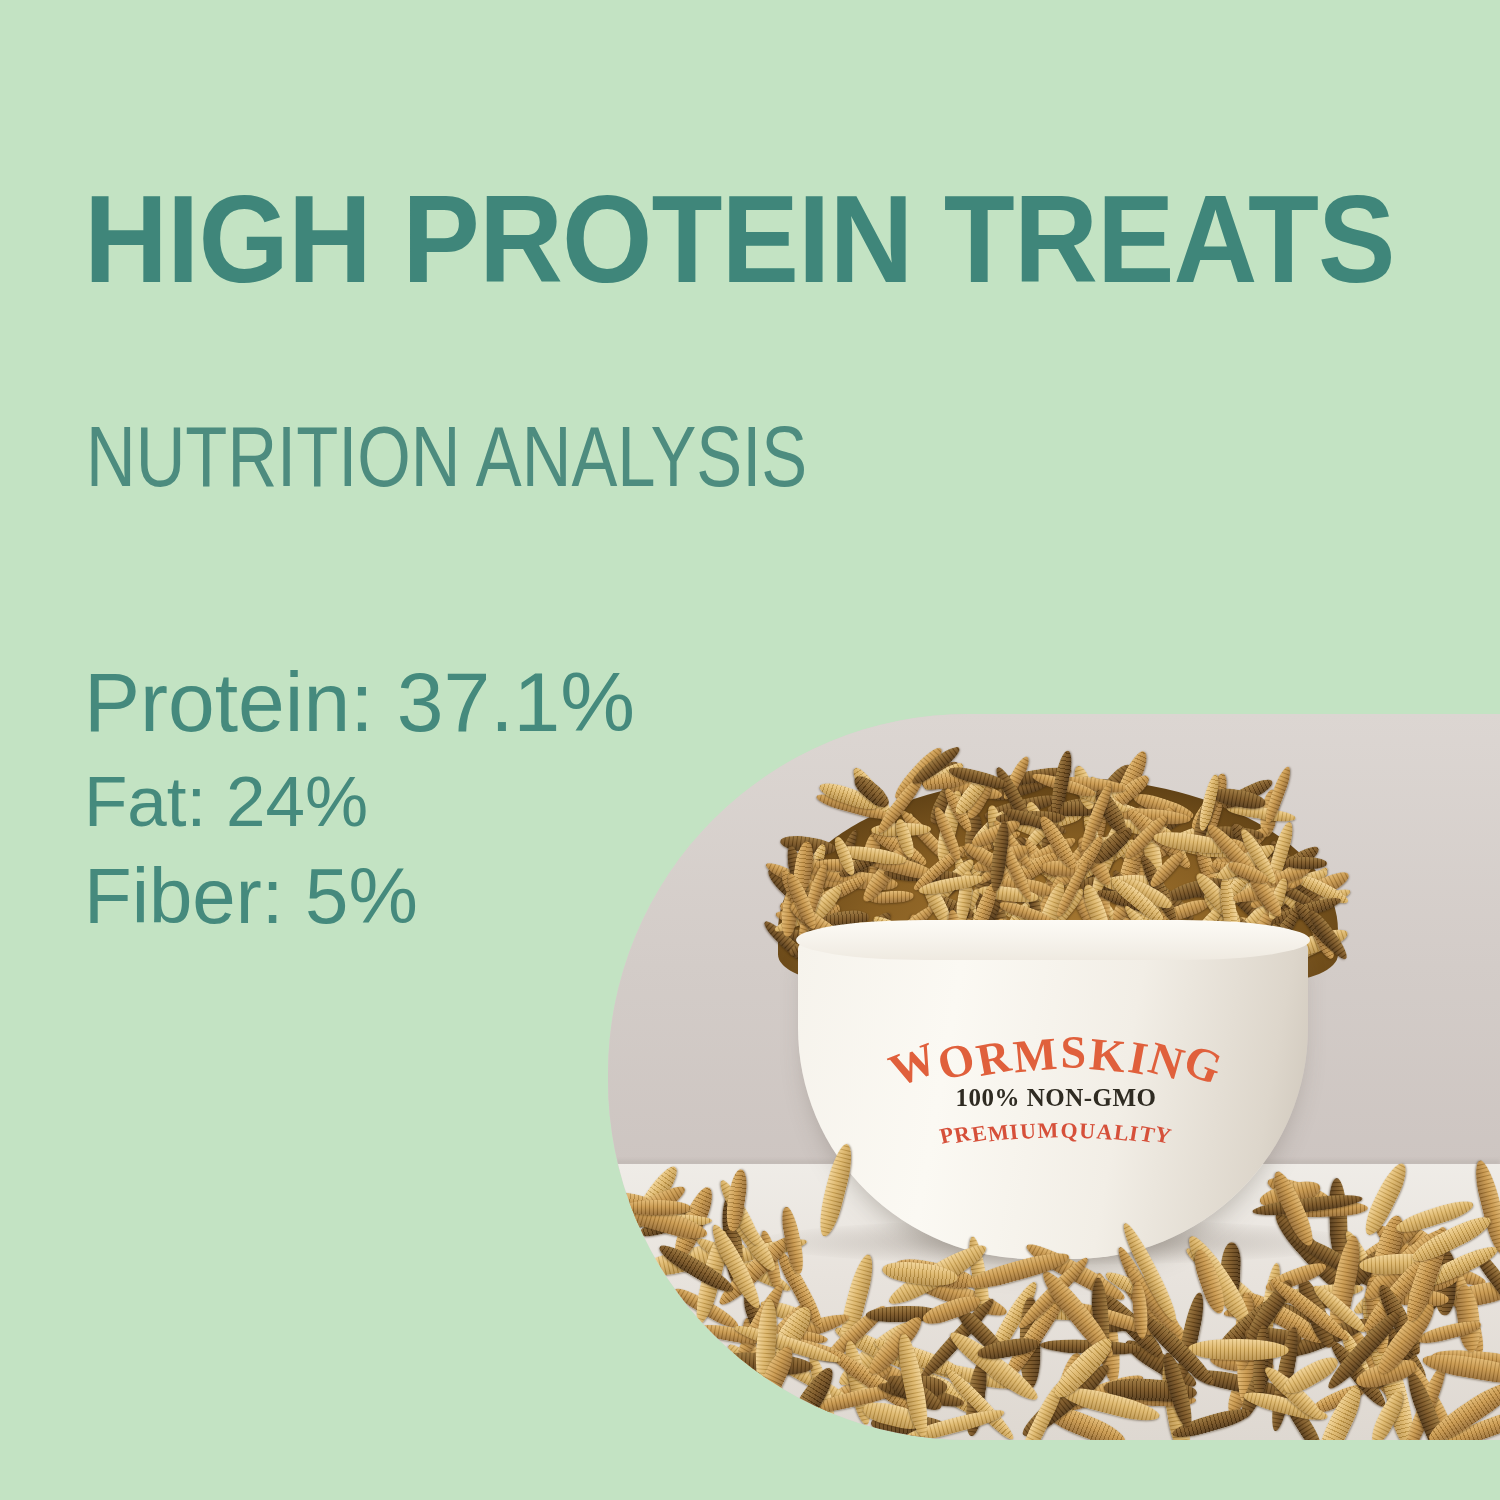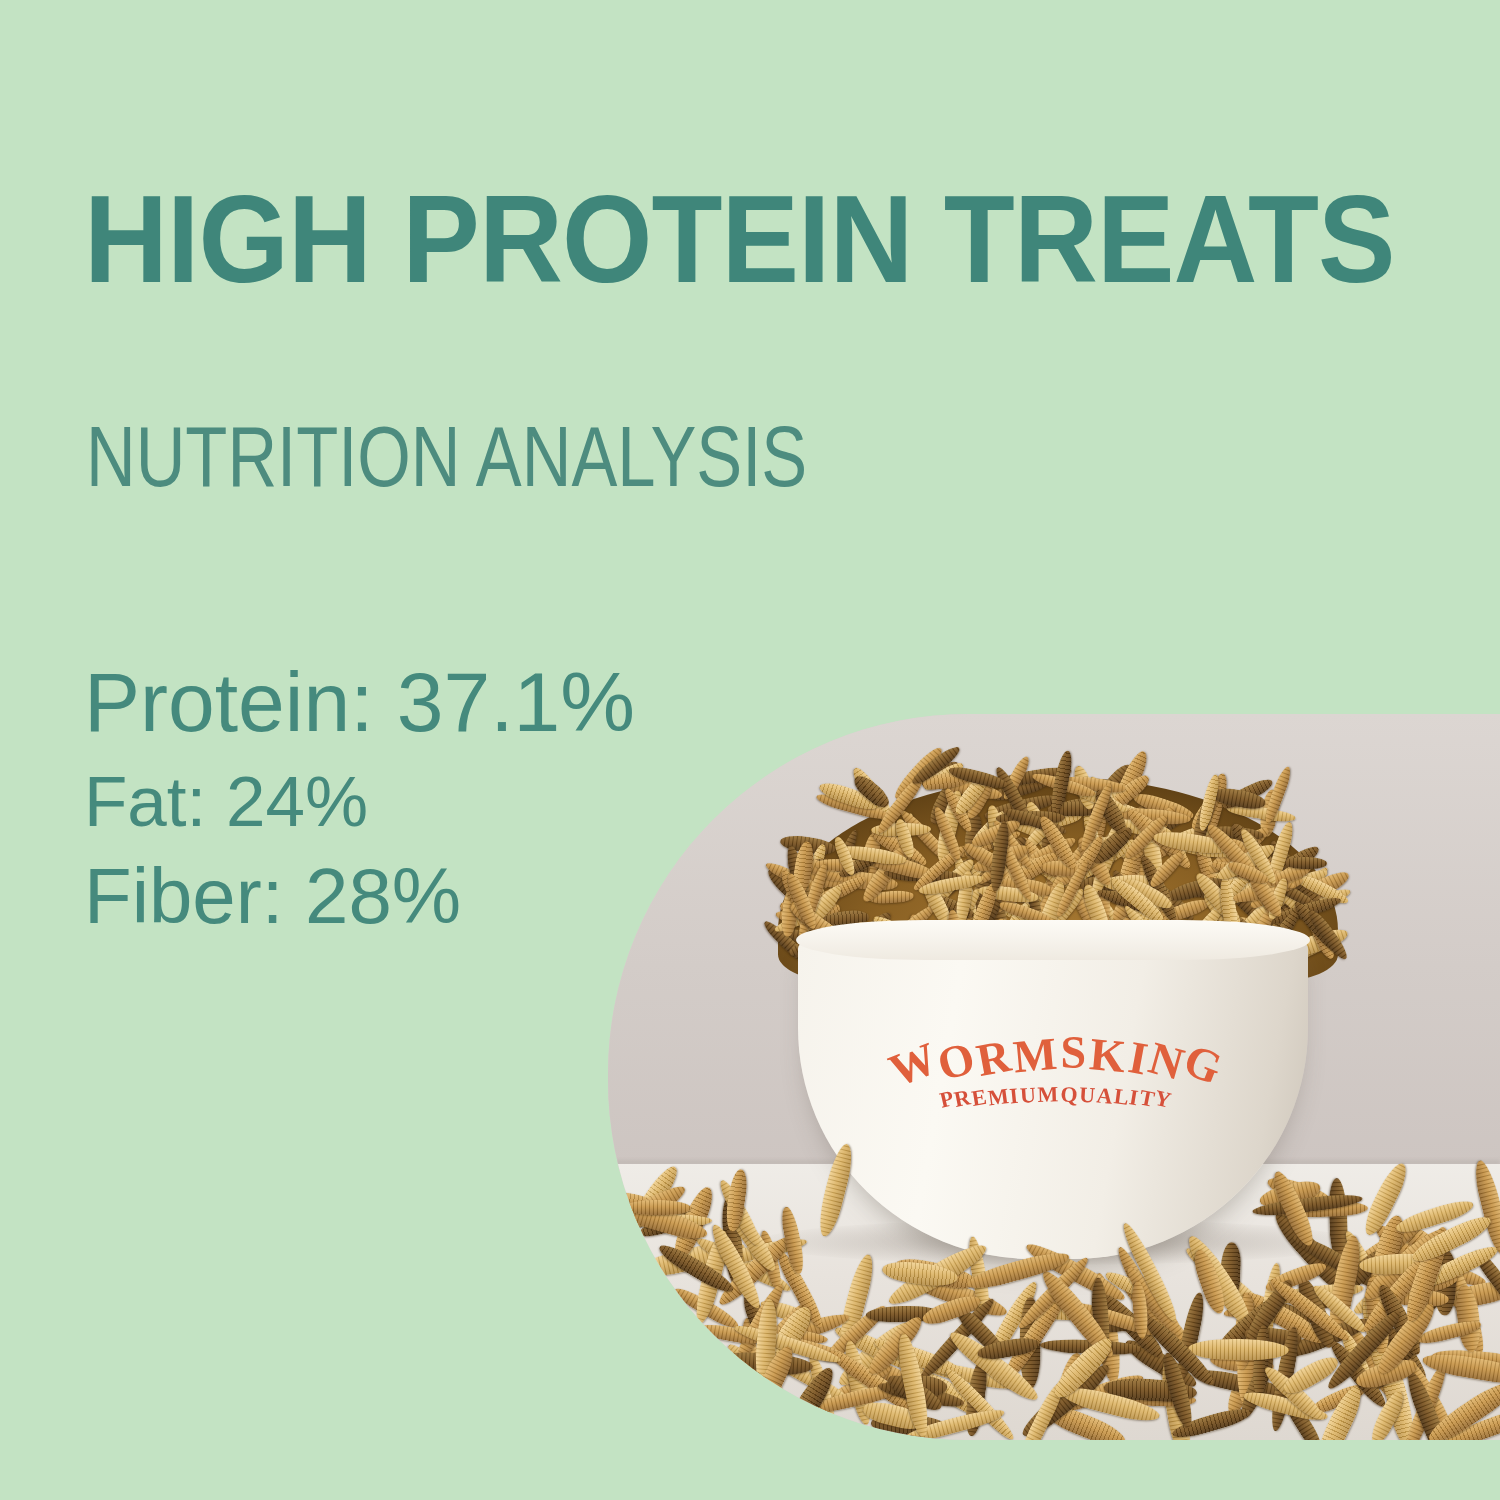--- a/index.html
+++ b/index.html
@@ -185,21 +185,21 @@
 
 <div id="stage">
 
   <div id="title">HIGH PROTEIN TREATS</div>
 
   <div id="subtitle">NUTRITION ANALYSIS</div>
 
   <div id="facts">
     <div class="fact fact-0">Protein: 37.1%</div>
     <div class="fact fact-2">Fat: 24%</div>
-    <div class="fact fact-3">Fiber: 28%</div>
+    <div class="fact fact-3">Fiber: 5%</div>
   </div>
 
   <div id="photo">
     <div id="wall"></div>
     <div id="tableedge"></div>
     <div id="table"></div>
 
     <div id="bowlshadow"></div>
 
     <div id="heap">
@@ -508,20 +508,21 @@
         <div class="larva light" style="width: 41.2px; height: 12.3px; left: 46px; top: 110.8px; transform: rotate(67.8deg);"></div>
         <div class="larva dark" style="width: 42.2px; height: 11.8px; left: 507.1px; top: 118.4px; transform: rotate(1deg);"></div>
         <div class="larva dark" style="width: 71.4px; height: 14.2px; left: 186px; top: 109.5px; transform: rotate(-82.2deg);"></div>
       </div>
 
     <div id="bowl"></div>
     <div id="bowlrim"></div>
 
     <div id="logo">
       <div id="logo-main"><span style="transform: rotate(-21deg) translateY(10px);">W</span><span style="transform: rotate(-15.75deg) translateY(7.5px);">O</span><span style="transform: rotate(-10.5deg) translateY(5px);">R</span><span style="transform: rotate(-5.25deg) translateY(2.5px);">M</span><span style="transform: rotate(0deg) translateY(0px);">S</span><span style="transform: rotate(5.25deg) translateY(2.5px);">K</span><span style="transform: rotate(10.5deg) translateY(5px);">I</span><span style="transform: rotate(15.75deg) translateY(7.5px);">N</span><span style="transform: rotate(21deg) translateY(10px);">G</span></div>
+      <div id="logo-sub">100% NON-GMO</div>
       <div id="logo-sub2"><span style="transform: rotate(-13deg) translateY(5px);">P</span><span style="transform: rotate(-11.14deg) translateY(4.3px);">R</span><span style="transform: rotate(-9.29deg) translateY(3.6px);">E</span><span style="transform: rotate(-7.43deg) translateY(2.9px);">M</span><span style="transform: rotate(-5.57deg) translateY(2.1px);">I</span><span style="transform: rotate(-3.71deg) translateY(1.4px);">U</span><span style="transform: rotate(-1.86deg) translateY(0.7px);">M</span><span style="transform: rotate(0deg) translateY(0px);"> </span><span style="transform: rotate(1.86deg) translateY(0.7px);">Q</span><span style="transform: rotate(3.71deg) translateY(1.4px);">U</span><span style="transform: rotate(5.57deg) translateY(2.1px);">A</span><span style="transform: rotate(7.43deg) translateY(2.9px);">L</span><span style="transform: rotate(9.29deg) translateY(3.6px);">I</span><span style="transform: rotate(11.14deg) translateY(4.3px);">T</span><span style="transform: rotate(13deg) translateY(5px);">Y</span></div>
     </div>
 
     <div id="scatter">
         <div class="larva" style="width: 111.4px; height: 20.6px; left: 443px; top: 149.2px; transform: rotate(82deg);"></div>
         <div class="larva light" style="width: 90.3px; height: 18.8px; left: 739.6px; top: 109.7px; transform: rotate(-31.1deg);"></div>
         <div class="larva dark" style="width: 84.5px; height: 21.7px; left: 619.5px; top: 130.6px; transform: rotate(11.8deg);"></div>
         <div class="larva" style="width: 62.1px; height: 16.4px; left: 244.6px; top: 194.2px; transform: rotate(23.6deg);"></div>
         <div class="larva" style="width: 95px; height: 21px; left: 759.3px; top: 75.5px; transform: rotate(37.2deg);"></div>
         <div class="larva dark" style="width: 60.2px; height: 14.8px; left: 666.4px; top: 249.1px; transform: rotate(58deg);"></div>

